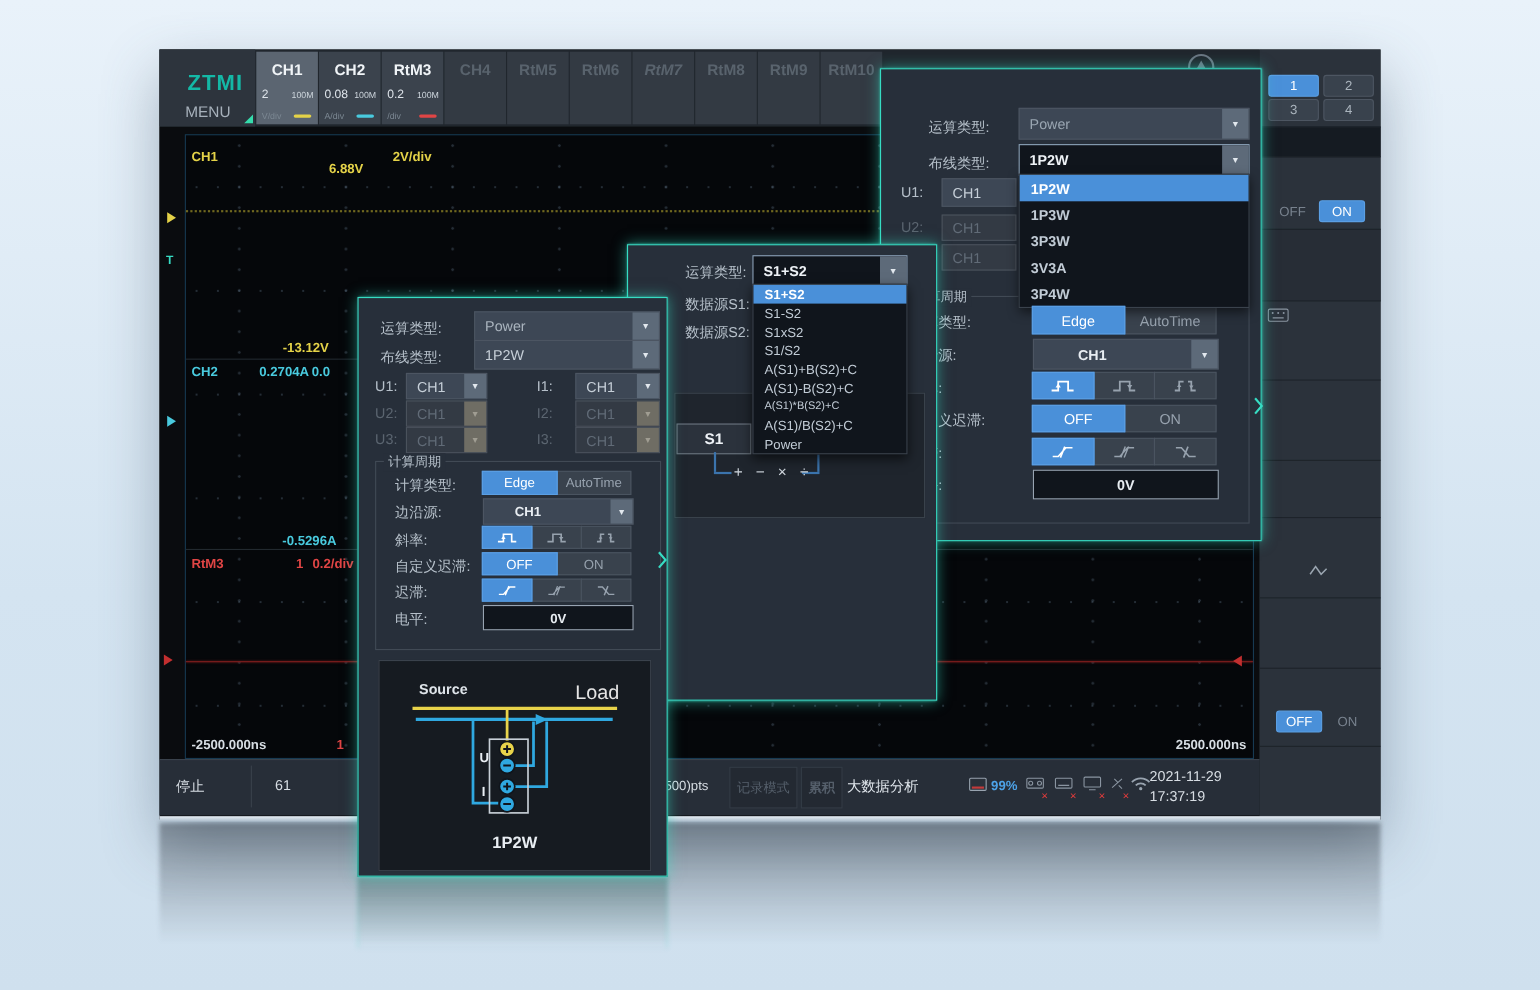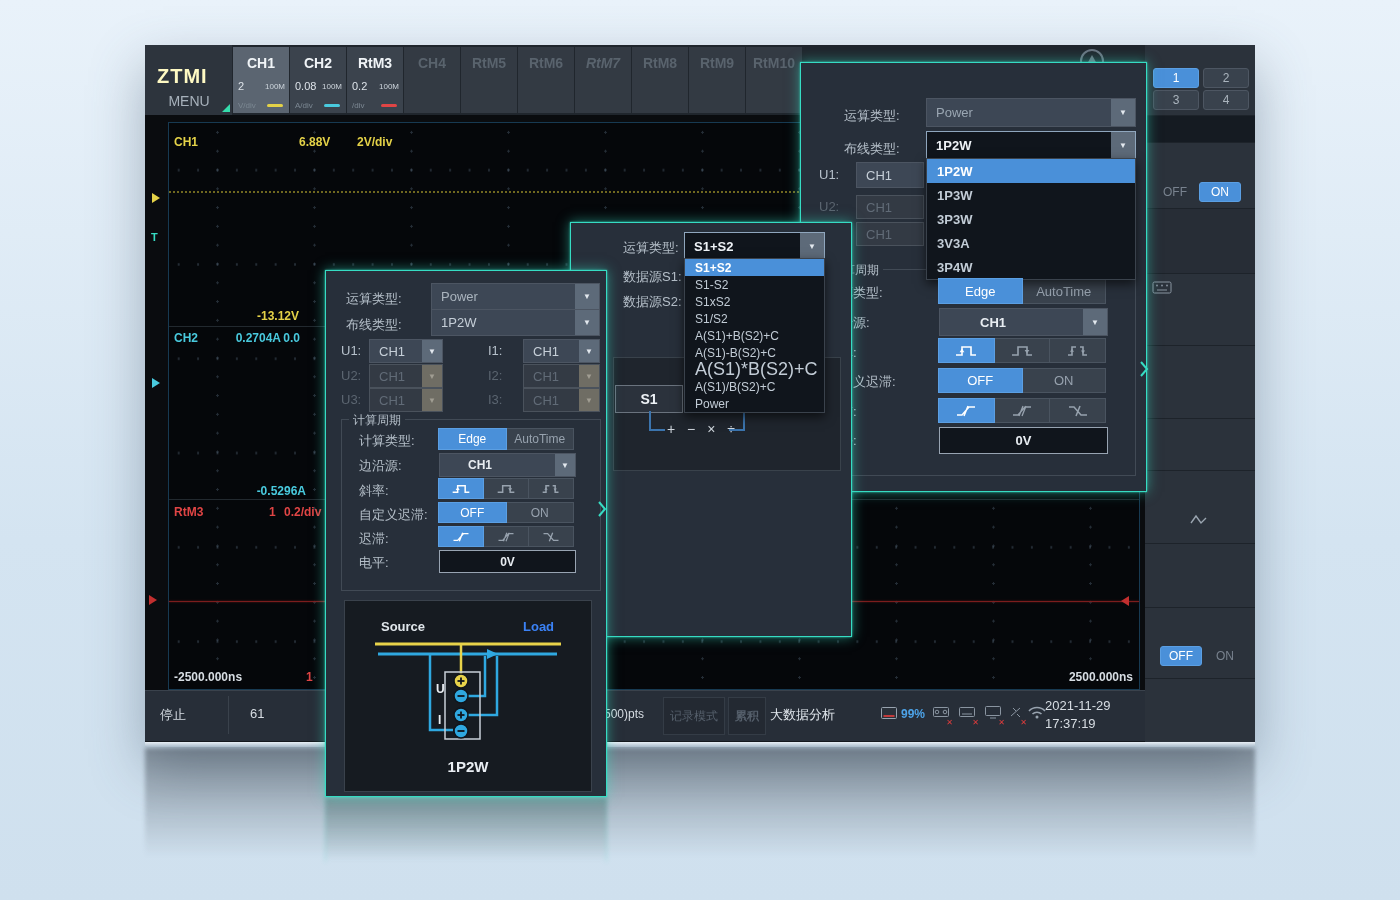--- a/index.html
+++ b/index.html
@@ -94,21 +94,21 @@
 </style>
 </head>
 <body>
 
 <div class="stage">
 
   <div class="device"></div>
 
   <div class="topbar"></div>
   <div class="logo">
-    <div class="t" style="left:12px;top:20px;width:64px;text-align:left;font-weight:bold;font-size:20px;letter-spacing:1px;color:#fef9c3;">ZTMI</div>
+    <div class="t" style="left:12px;top:20px;width:64px;text-align:right;font-weight:bold;font-size:20px;letter-spacing:1px;color:#14b8a6;">ZTMI</div>
     <div class="t" style="left:12px;top:48px;width:64px;text-align:center;font-size:14px;color:#a7b1bb;">MENU</div>
     <div class="abs" style="left:77px;top:59px;width:0;height:0;border-left:8px solid transparent;border-bottom:8px solid #35dcac;"></div>
   </div>
 
   <div class="tab sel" style="left:233px;">
     <div class="nm">CH1</div>
     <div class="sc">2</div>
     <div class="rt">100M</div>
     <div class="un">V/div</div>
     <div class="sw" style="background:#e4d248;"></div>
@@ -160,21 +160,21 @@
   <div class="tri" style="left:149px;top:595px;border-top:5px solid transparent;border-bottom:5px solid transparent;border-left:8px solid #c22f2f;z-index:2;"></div>
 
   <div class="plot">
     <div class="lane" style="top:203px;"></div>
     <div class="lane" style="top:376px;"></div>
     <div class="trace-y"></div>
     <div class="trace-r"></div>
     <div class="tri" style="left:952px;top:473px;border-top:5px solid transparent;border-bottom:5px solid transparent;border-right:8px solid #c22f2f;"></div>
 
     <div class="t yel ch-lbl" style="left:5px;top:12px;">CH1</div>
-    <div class="t yel ch-lbl" style="left:130px;top:12px;">6.88V</div>
+    <div class="t yel ch-lbl" style="left:130px;top:23px;">6.88V</div>
     <div class="t yel ch-lbl" style="left:188px;top:12px;">2V/div</div>
     <div class="t yel ch-lbl" style="left:0;top:186px;width:130px;text-align:right;">-13.12V</div>
     <div class="t cya ch-lbl" style="left:5px;top:208px;">CH2</div>
     <div class="t cya ch-lbl" style="left:0;top:208px;width:131px;text-align:right;">0.0</div>
     <div class="t cya ch-lbl" style="left:0;top:208px;width:112px;text-align:right;">0.2704A</div>
     <div class="t cya ch-lbl" style="left:0;top:361px;width:137px;text-align:right;">-0.5296A</div>
     <div class="t red ch-lbl" style="left:5px;top:382px;">RtM3</div>
     <div class="t red ch-lbl" style="left:100px;top:382px;">1</div>
     <div class="t red ch-lbl" style="left:115px;top:382px;">0.2/div</div>
     <div class="t wht" style="left:5px;bottom:5px;font-size:12px;font-weight:bold;">-2500.000ns</div>
@@ -410,21 +410,21 @@
     <div class="abs" style="left:158px;top:206px;width:16px;height:2px;background:#3b74ad;"></div>
     <div class="t" style="left:96px;top:198px;font-size:14px;color:#cfd6dd;letter-spacing:4px;">+ − × ÷</div>
 
     <div class="dd" style="left:113px;top:35px;width:139px;">
       <div class="it sel" style="height:17px;font-size:12px;font-weight:bold;">S1+S2</div>
       <div class="it" style="height:17px;font-size:12px;">S1-S2</div>
       <div class="it" style="height:17px;font-size:12px;">S1xS2</div>
       <div class="it" style="height:17px;font-size:12px;">S1/S2</div>
       <div class="it" style="height:17px;font-size:12px;">A(S1)+B(S2)+C</div>
       <div class="it" style="height:17px;font-size:12px;">A(S1)-B(S2)+C</div>
-      <div class="it" style="height:17px;font-size:18px;">A(S1)*B(S2)+C</div>
+      <div class="it" style="height:17px;font-size:10px;">A(S1)*B(S2)+C</div>
       <div class="it" style="height:17px;font-size:12px;">A(S1)/B(S2)+C</div>
       <div class="it" style="height:17px;font-size:12px;">Power</div>
     </div>
   </div>
 
   <div class="dlg" style="left:325px;top:270px;width:280px;height:525px;z-index:13;">
     <div class="lbl" style="left:20px;top:19px;">运算类型:</div>
     <div class="fld" style="left:105px;top:12px;width:167px;height:25px;">
       <div class="txt" style="color:#aab4be;">Power</div>
       <div class="caret">▼</div>
@@ -524,21 +524,21 @@
         </div>
     </div>
     <div class="lbl" style="left:33px;top:283px;">电平:</div>
     <div class="fld ro" style="left:113px;top:279px;width:135px;height:21px;">
       <div class="txt" style="font-size:12px;">0V</div>
     </div>
   </div>
 
   <div class="diag" style="z-index:13;">
     <div class="t" style="left:36px;top:18px;font-size:13px;font-weight:bold;color:#dfe5ea;">Source</div>
-    <div class="t" style="left:178px;top:18px;font-size:13px;font-weight:bold;color:#3b82f6;">Load</div>
+    <div class="t" style="left:178px;top:18px;font-size:18px;font-weight:normal;color:#e5e5e5;">Load</div>
     <svg width="246" height="190" viewBox="0 0 246 190" style="position:absolute;left:0;top:0;">
       <line x1="30" y1="43" x2="216" y2="43" stroke="#e8d34a" stroke-width="3"></line>
       <line x1="33" y1="53" x2="212" y2="53" stroke="#2fa8e0" stroke-width="3"></line>
       <line x1="116" y1="44" x2="116" y2="74" stroke="#e8d34a" stroke-width="2.5"></line>
       <polyline points="85,54 85,129 108,129" fill="none" stroke="#2fa8e0" stroke-width="2.5"></polyline>
       <polyline points="123,95 140,95 140,55" fill="none" stroke="#2fa8e0" stroke-width="2.5"></polyline>
       <polyline points="123,114 152,114 152,55" fill="none" stroke="#2fa8e0" stroke-width="2.5"></polyline>
       <path d="M142 48 l11 5 l-11 5 z" fill="#2fa8e0"></path>
       <rect x="100" y="71" width="35" height="67" fill="none" stroke="#c8d0d8" stroke-width="1.5"></rect>
       <circle cx="116" cy="80" r="7" fill="#e8d34a" stroke="#10151c" stroke-width="1.5"></circle>

